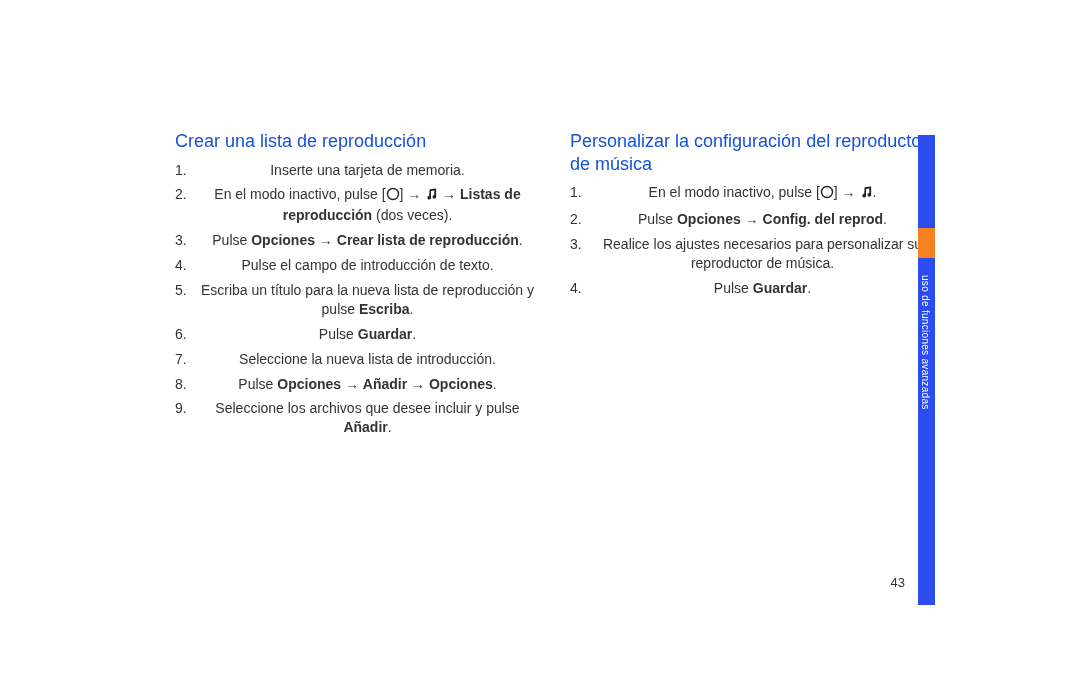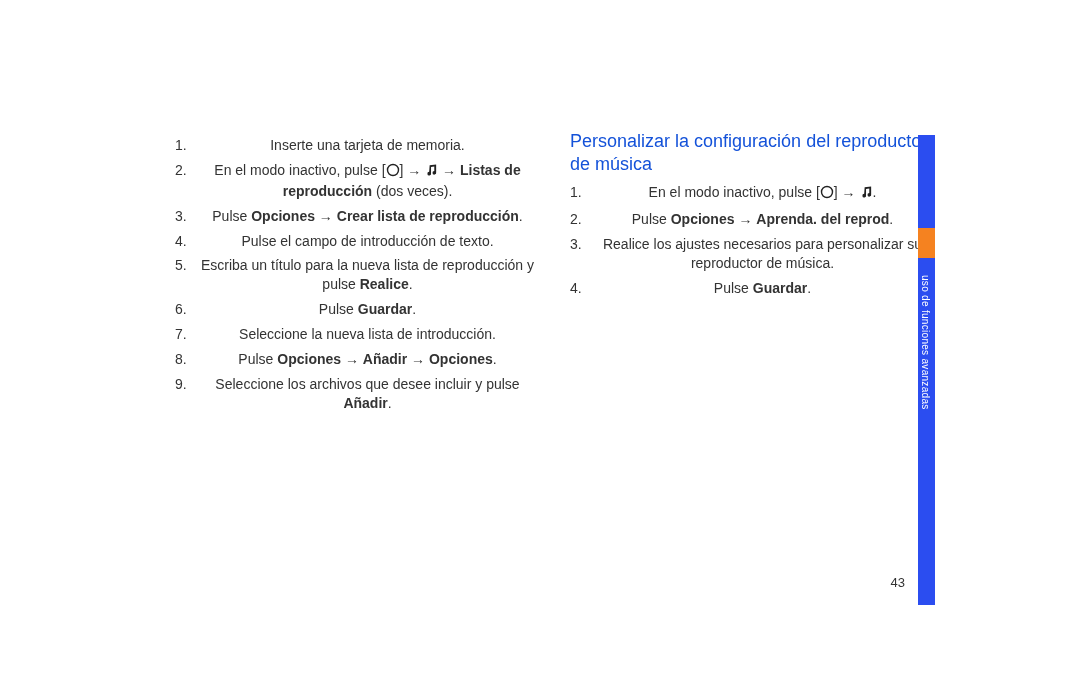--- a/index.html
+++ b/index.html
@@ -98,20 +98,21 @@
     color: #333;
   }
   .icon-circle-svg { width: 14px; height: 14px; }
   .icon-music-svg { width: 13px; height: 14px; }
 </style>
 </head>
 <body>
 
 <div class="page">
   <div class="col">
+    <h2 class="heading">Crear una lista de reproducción</h2>
     <ol>
       <li>
         <span class="num">1.</span>
         <span class="txt">Inserte una tarjeta de memoria.</span>
       </li>
       <li>
         <span class="num">2.</span>
         <span class="txt">
           <span>En el modo inactivo, pulse [</span><span class="icon"><svg class="icon-circle-svg" viewBox="0 0 14 14">
                 <circle cx="7" cy="7" r="5.5" fill="none" stroke="#222" stroke-width="1.4"></circle>
@@ -126,21 +127,21 @@
           <span>Pulse </span><span class="b">Opciones</span><span> → </span><span class="b">Crear lista de reproducción</span><span>.</span>
         </span>
       </li>
       <li>
         <span class="num">4.</span>
         <span class="txt">Pulse el campo de introducción de texto.</span>
       </li>
       <li>
         <span class="num">5.</span>
         <span class="txt">
-          <span>Escriba un título para la nueva lista de reproducción y pulse </span><span class="b">Realice</span><span>.</span>
+          <span>Escriba un título para la nueva lista de reproducción y pulse </span><span class="b">Escriba</span><span>.</span>
         </span>
       </li>
       <li>
         <span class="num">6.</span>
         <span class="txt">
           <span>Pulse </span><span class="b">Guardar</span><span>.</span>
         </span>
       </li>
       <li>
         <span class="num">7.</span>
@@ -170,21 +171,21 @@
           <span>En el modo inactivo, pulse [</span><span class="icon"><svg class="icon-circle-svg" viewBox="0 0 14 14">
                 <circle cx="7" cy="7" r="5.5" fill="none" stroke="#222" stroke-width="1.4"></circle>
               </svg></span><span>] → </span><span class="icon"><svg class="icon-music-svg" viewBox="0 0 14 14">
                 <path d="M5 2 L12 1 L12 9.5 A2 2 0 1 1 10 8 L10 3.2 L6.5 3.7 L6.5 10.5 A2 2 0 1 1 4.5 9 L5 2 Z" fill="#222"></path>
               </svg></span><span>.</span>
         </span>
       </li>
       <li>
         <span class="num">2.</span>
         <span class="txt">
-          <span>Pulse </span><span class="b">Opciones</span><span> → </span><span class="b">Aprenda. del reprod</span><span>.</span>
+          <span>Pulse </span><span class="b">Opciones</span><span> → </span><span class="b">Config. del reprod</span><span>.</span>
         </span>
       </li>
       <li>
         <span class="num">3.</span>
         <span class="txt">Realice los ajustes necesarios para personalizar su reproductor de música.</span>
       </li>
       <li>
         <span class="num">4.</span>
         <span class="txt">
           <span>Pulse </span><span class="b">Guardar</span><span>.</span>

